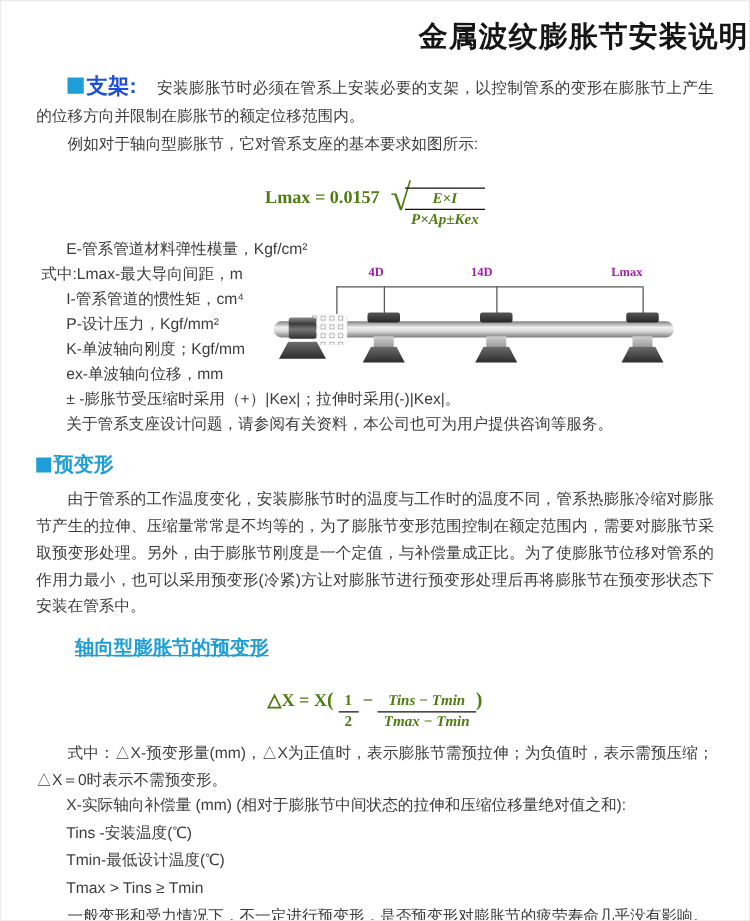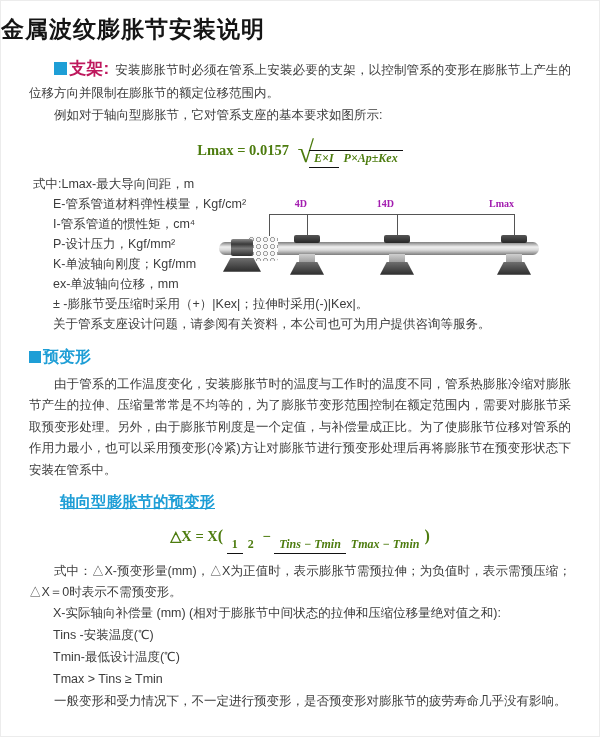--- a/index.html
+++ b/index.html
@@ -2,36 +2,36 @@
 <html><head>
 <meta charset="utf-8">
 <style>
   html,body{margin:0;padding:0;background:#fafafa;}
   .page{
     width:600px;height:737px;position:relative;background:#ffffff;
     border:1px solid #ececec;box-sizing:border-box;overflow:hidden;
     color:#3c3c3c;font-family:"Liberation Sans", sans-serif;
   }
   .content{padding:0 28px;}
-  .title{margin:13px 0 9px;text-align:left;font-size:23px;font-weight:bold;
+  .title{margin:13px 0 9px;text-align:right;font-size:23px;font-weight:bold;
     color:#151515;letter-spacing:1px;}
   p.body{font-size:12.5px;line-height:1.72;margin:0;text-align:justify;}
   .indent{text-indent:2em;}
   .sq{display:inline-block;width:13px;height:13px;background:#1e9ed6;
     margin-right:2px;vertical-align:-1px;}
-  .sec-head-inline{color:#be185d;font-size:17px;font-weight:bold;margin-right:6px;}
+  .sec-head-inline{color:#1d4ed8;font-size:17px;font-weight:bold;margin-right:16px;}
   .section-head{font-size:16px;color:#1e9ed6;font-weight:bold;margin:13px 0 6px;}
   .section-head .sq{width:12px;height:12px;}
   .sub-head{color:#1e9ed6;font-size:15.5px;font-weight:bold;margin:11px 0 6px;text-decoration:underline;}
   .sub-head.ind{margin-left:2em;}
 
   
   .formula{text-align:center;font-family:"Liberation Serif", serif;
     font-weight:bold;color:#4d7c0f;margin:9px 0 7px;font-size:14.5px;}
-  .frac{display:inline-flex;flex-direction:row;text-align:center;
+  .frac{display:inline-flex;flex-direction:column;text-align:center;
     vertical-align:middle;font-size:12px;line-height:1.3;margin-top:15px;}
   .frac .num{border-bottom:1px solid #111;padding:0 5px;}
   .frac .den{padding:0 5px;}
   .it{font-style:italic;}
   .radical{font-size:30px;font-weight:normal;vertical-align:middle;
     margin:0 -5px 0 5px;line-height:0.8;}
   .root-box{border-top:1.5px solid #111;}
   .paren{font-size:16px;}
 
   
@@ -93,22 +93,22 @@
       <span>=</span>
       <span>0.0157</span>
       <span class="radical">√</span><span class="frac root-box it">
           <span class="num">E×I</span>
           <span class="den">P×Ap±Kex</span>
         </span>
     </div>
 
     <div class="defs-row">
       <div class="definitions">
+        <div class="def-line">E-管系管道材料弹性模量，Kgf/cm²</div>
         <div class="def-line first">式中:Lmax-最大导向间距，m</div>
-        <div class="def-line">E-管系管道材料弹性模量，Kgf/cm²</div>
         <div class="def-line">I-管系管道的惯性矩，cm⁴</div>
         <div class="def-line">P-设计压力，Kgf/mm²</div>
         <div class="def-line">K-单波轴向刚度；Kgf/mm</div>
         <div class="def-line">ex-单波轴向位移，mm</div>
         <div class="def-line">± -膨胀节受压缩时采用（+）|Kex|；拉伸时采用(-)|Kex|。</div>
         <div class="def-line">关于管系支座设计问题，请参阅有关资料，本公司也可为用户提供咨询等服务。</div>
       </div>
 
       <div class="diagram">
         <div class="dim-line"></div>

